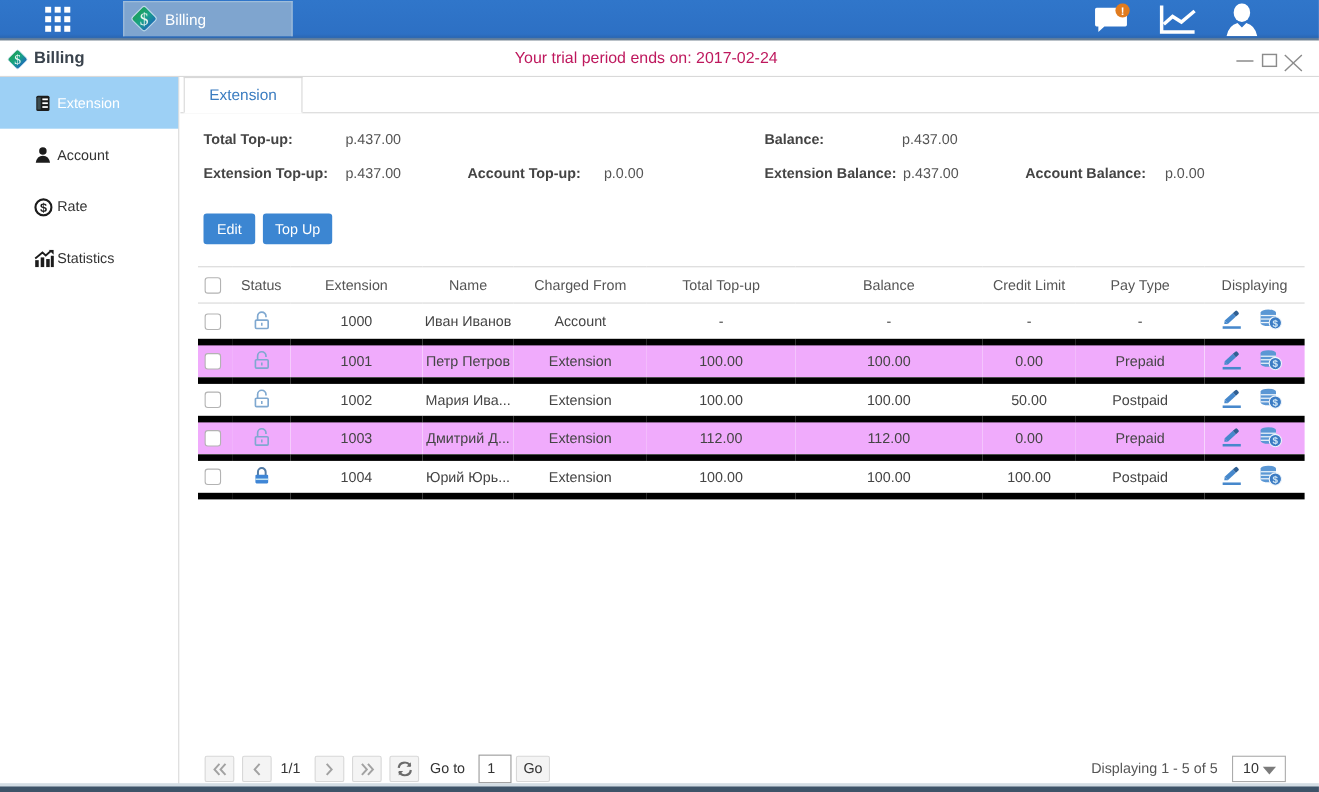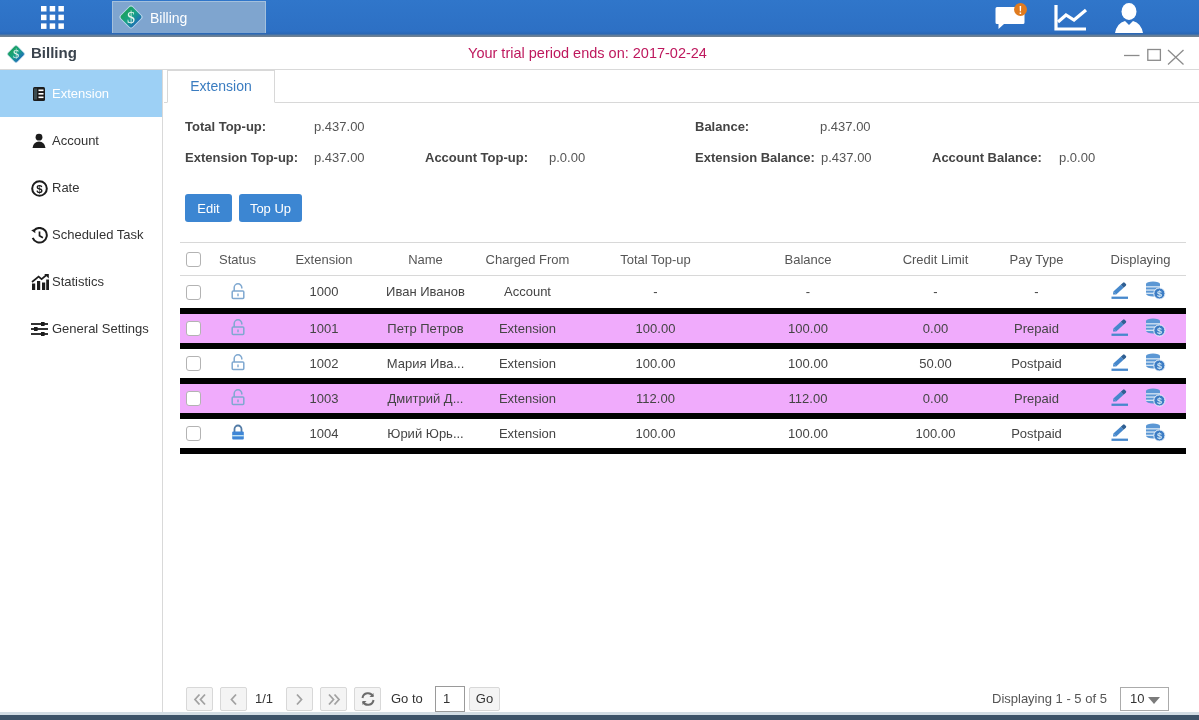--- a/index.html
+++ b/index.html
@@ -158,55 +158,30 @@
         <span class="ic">
       <svg width="17" height="17" viewBox="0 0 17 17">
             <circle cx="8.5" cy="8.5" r="7.3" fill="none" stroke="#1c1c1c" stroke-width="2"></circle>
             <text x="8.5" y="13" font-size="11.5" font-weight="bold" fill="#1c1c1c" text-anchor="middle">$</text>
           </svg>
     </span>
         <span class="lb">Rate</span>
       </div>
     <div class="mi">
         <span class="ic">
-      <svg width="17" height="17" viewBox="0 0 17 17">
-            <path d="M3.2 3.2 a7.3 7.3 0 1 1 -1.5 7.7" fill="none" stroke="#1c1c1c" stroke-width="2"></path>
-            <path d="M0.2 3.2 l3.8 -1.2 l0.4 4.2 z" fill="#1c1c1c"></path>
-            <path d="M8.5 4.5 v4.3 l3.4 2" stroke="#1c1c1c" stroke-width="1.7" fill="none"></path>
-          </svg>
-    </span>
-        <span class="lb">Scheduled Task</span>
-      </div>
-    <div class="mi">
-        <span class="ic">
       <svg width="18" height="16" viewBox="0 0 18 16">
             <rect x="1" y="9.5" width="3.2" height="6.5" fill="#1c1c1c"></rect>
             <rect x="6" y="7" width="3.2" height="9" fill="#1c1c1c"></rect>
             <rect x="11" y="8.5" width="3.2" height="7.5" fill="#1c1c1c"></rect>
             <rect x="15.2" y="5.5" width="2.8" height="10.5" fill="#1c1c1c"></rect>
             <path d="M1 8 L7.6 2.6 L10.6 5.2 L15.5 1" stroke="#1c1c1c" stroke-width="1.7" fill="none"></path>
             <polygon points="13.2,0 17.8,0 17.8,4.6" fill="#1c1c1c"></polygon>
           </svg>
     </span>
         <span class="lb">Statistics</span>
-      </div>
-    <div class="mi">
-        <span class="ic">
-      <svg width="17" height="16" viewBox="0 0 17 16">
-            <g stroke="#1c1c1c" stroke-width="1.8">
-              <line x1="0" y1="3" x2="17" y2="3"></line>
-              <line x1="0" y1="8" x2="17" y2="8"></line>
-              <line x1="0" y1="13" x2="17" y2="13"></line>
-            </g>
-            <rect x="10" y="1" width="3.6" height="4" fill="#1c1c1c"></rect>
-            <rect x="3" y="6" width="3.6" height="4" fill="#1c1c1c"></rect>
-            <rect x="10" y="11" width="3.6" height="4" fill="#1c1c1c"></rect>
-          </svg>
-    </span>
-        <span class="lb">General Settings</span>
       </div>
   </div>
 
   <div class="main">
     <div class="tabstrip">
         <div class="tab">Extension</div>
       </div>
     <div class="stats">
       <span style="left:21px;top:49px;"><b>Total Top-up:</b></span>
       <span style="left:150px;top:49px;">p.437.00</span>

